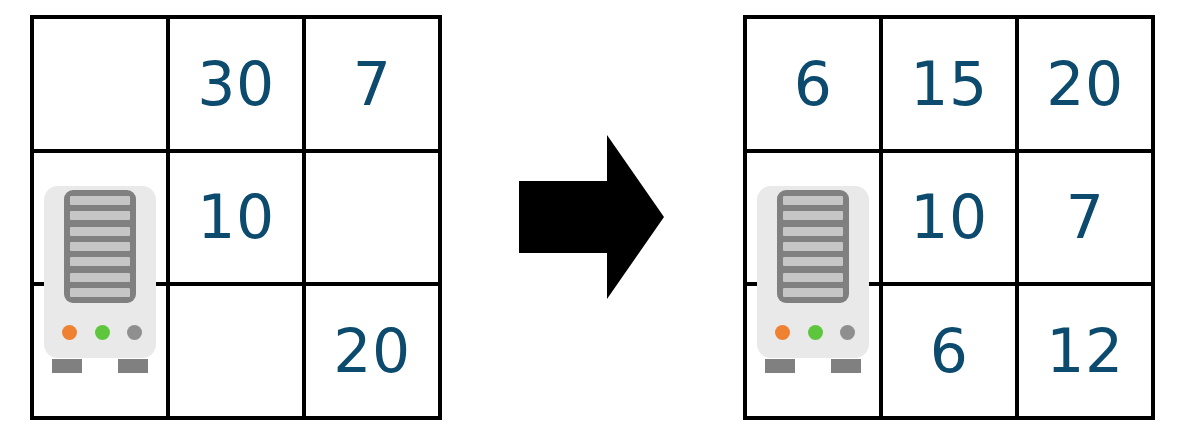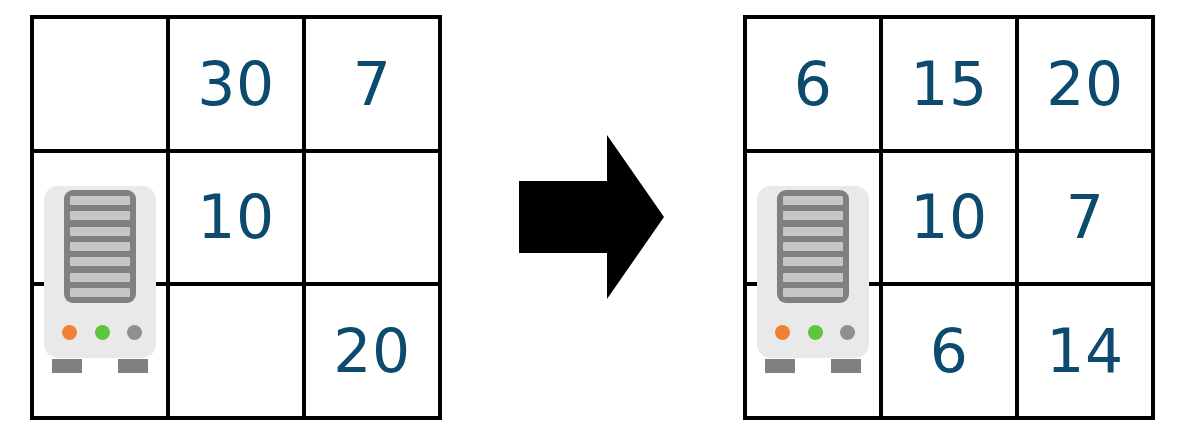--- a/index.html
+++ b/index.html
@@ -174,21 +174,21 @@
 
   <div class="grid grid-right">
     <div class="cell">6</div>
     <div class="cell">15</div>
     <div class="cell">20</div>
     <div class="cell"></div>
     <div class="cell">10</div>
     <div class="cell">7</div>
     <div class="cell"></div>
     <div class="cell">6</div>
-    <div class="cell">14</div>
+    <div class="cell">12</div>
   </div>
 
   <div class="robot robot-right">
     <div class="robot-body"></div>
     <div class="robot-grille">
       <div class="grille-bar"></div>
       <div class="grille-bar"></div>
       <div class="grille-bar"></div>
       <div class="grille-bar"></div>
       <div class="grille-bar"></div>

